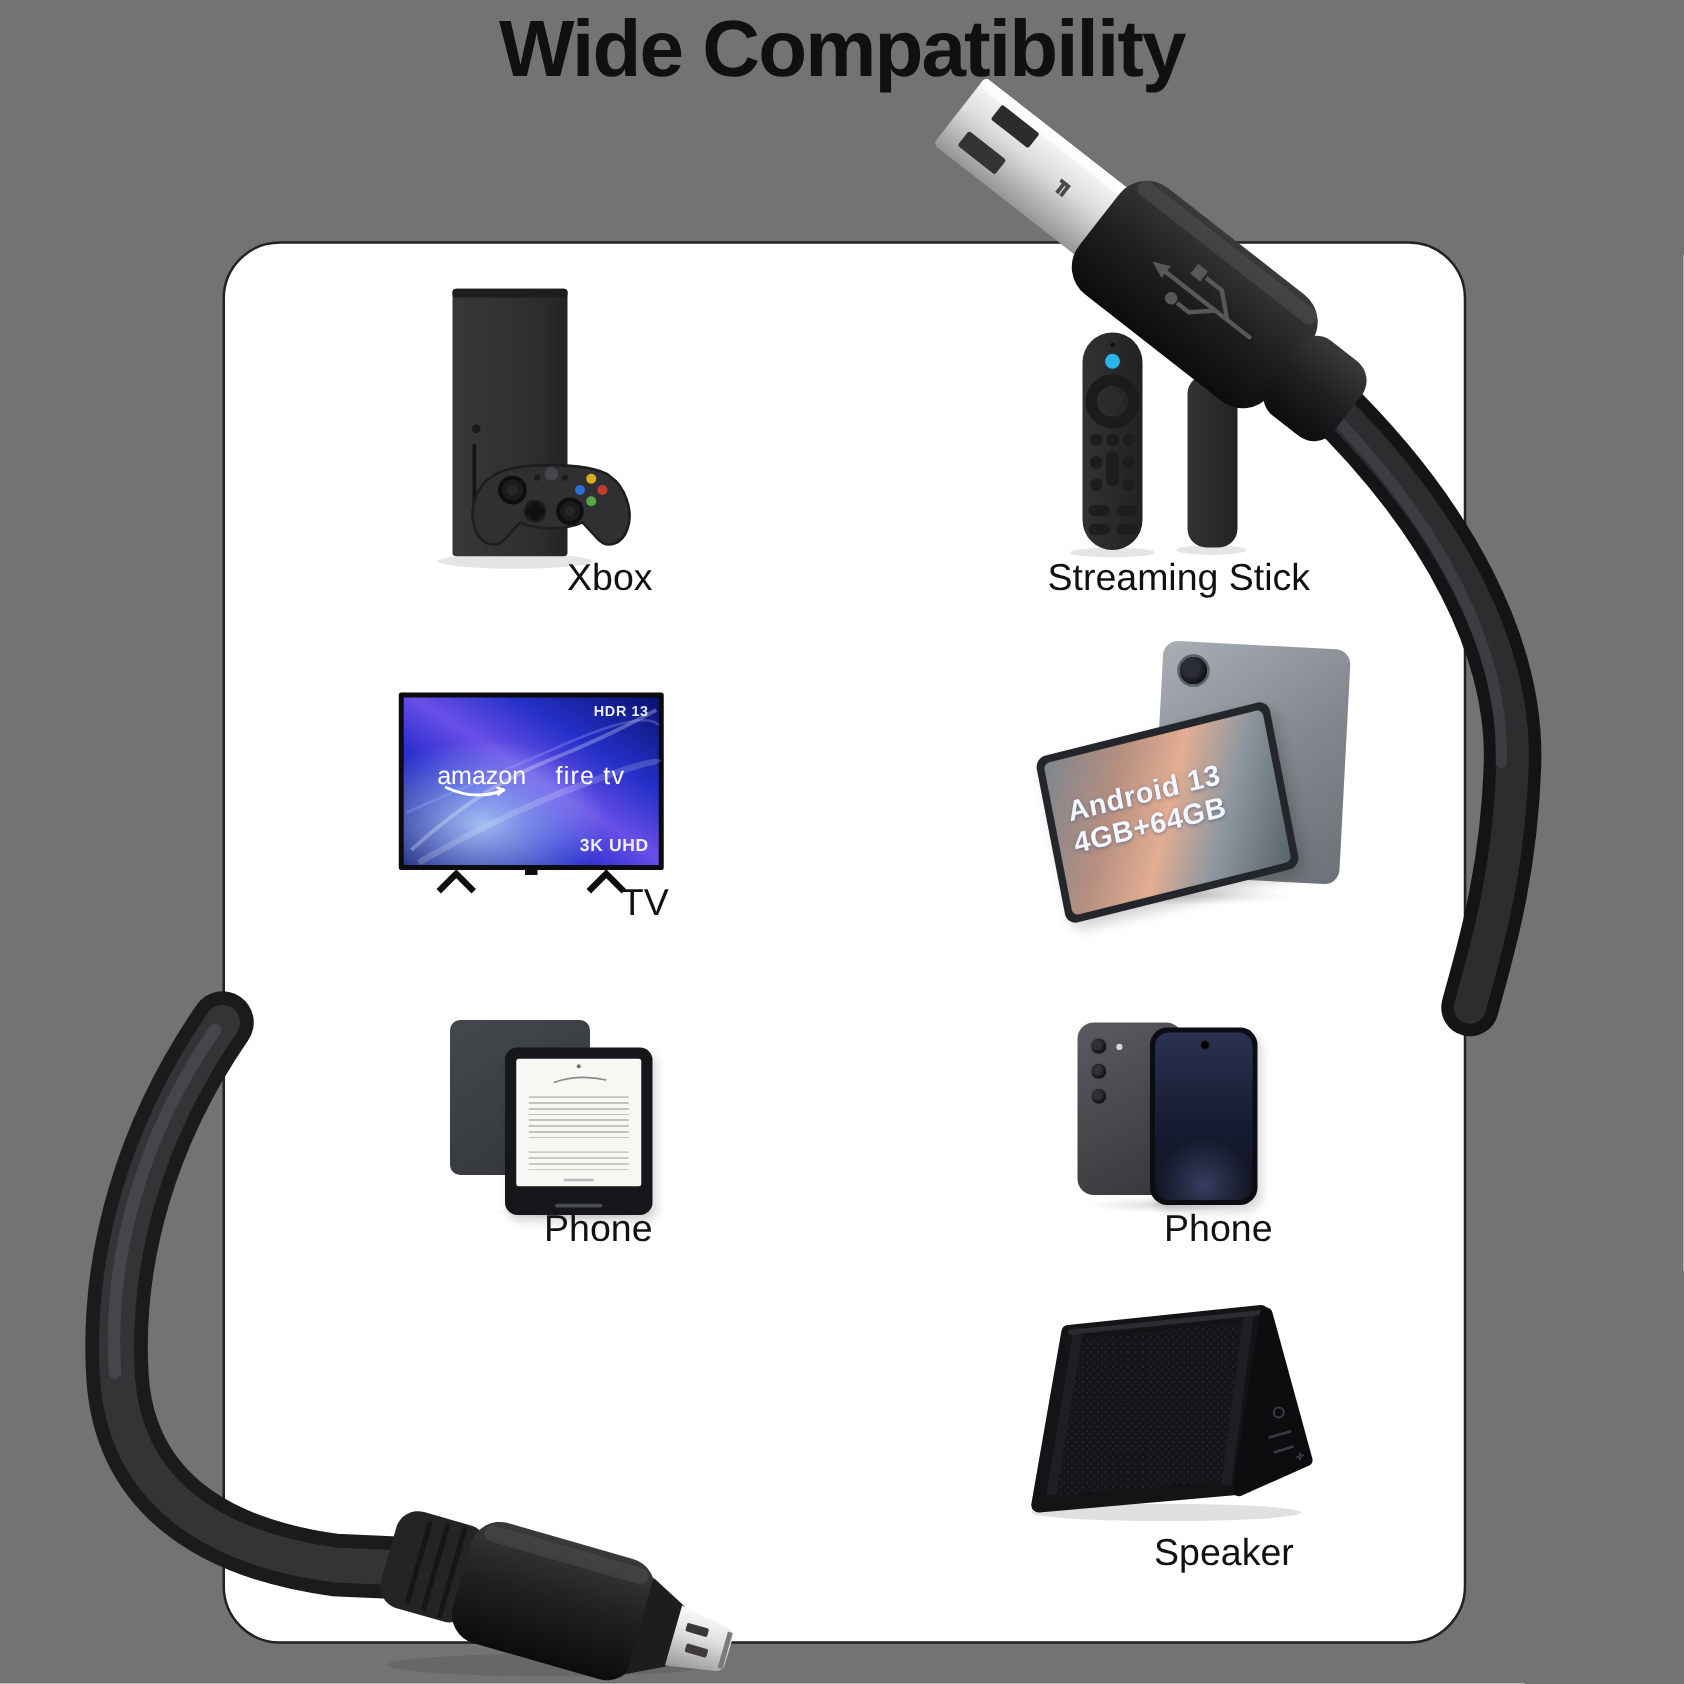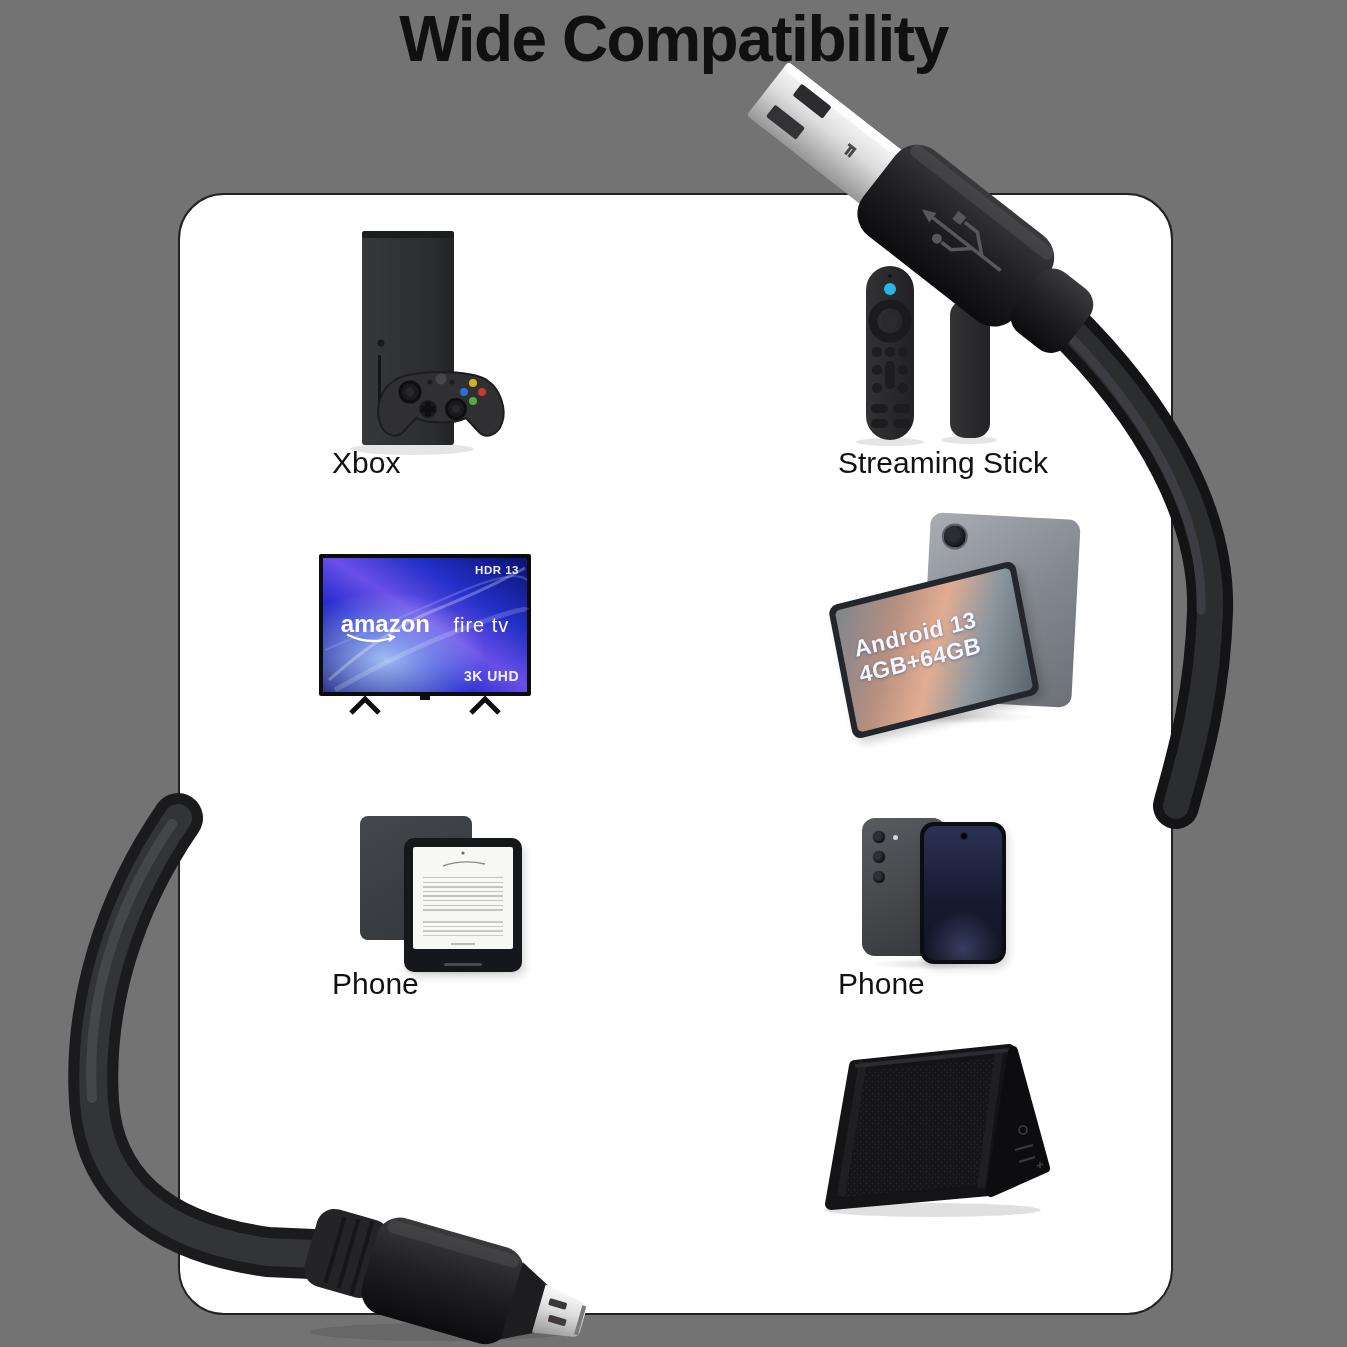--- a/index.html
+++ b/index.html
@@ -3,29 +3,29 @@
 <meta charset="utf-8">
 <style>
   html,body{margin:0;padding:0;background:#fff;}
   .page{position:relative;width:1347px;height:1347px;background:#737373;overflow:hidden;
         font-family:"Liberation Sans",sans-serif;color:#111;}
   .title{position:absolute;left:0;top:2px;width:100%;text-align:center;
          font-size:64px;font-weight:700;letter-spacing:-1.5px;color:#101010;}
   .card{position:absolute;left:178px;top:193px;width:995px;height:1122px;
         border:2px solid #222;border-radius:46px;box-sizing:border-box;background:#fff;}
   .cell{position:absolute;}
-  .device-label{position:absolute;text-align:left;font-size:30px;color:#111;}
+  .device-label{position:absolute;text-align:right;font-size:30px;color:#111;}
   svg{display:block;}
 
   
   .tv{position:absolute;left:315px;top:550px;width:220px;height:190px;}
   .tv-badge-top{position:absolute;top:14px;right:16px;font-size:11.5px;font-weight:700;color:#e9ecfa;letter-spacing:.5px;}
   .tv-badge-bottom{position:absolute;top:118px;right:16px;font-size:14px;font-weight:700;color:#eef1fc;letter-spacing:.5px;}
   .tv-logo{position:absolute;left:0;top:60px;width:100%;text-align:center;color:#fff;white-space:nowrap;}
-  .tv-logo .brand{font-weight:700;font-size:24px;position:relative;display:inline-block;}
+  .tv-logo .brand{font-weight:400;font-size:20px;position:relative;display:inline-block;}
   .tv-logo .brand svg{position:absolute;left:4px;bottom:-7px;}
   .tv-logo .prod{font-weight:400;font-size:20px;letter-spacing:1px;margin-left:19px;}
 
   
   .tablet{position:absolute;left:838px;top:512px;width:250px;height:220px;}
   .tab-back{position:absolute;right:12px;top:4px;width:150px;height:188px;border-radius:12px;
             background:linear-gradient(140deg,#a9aeb4,#82878d 55%,#6c7177);transform:rotate(3deg);}
   .tab-cam{position:absolute;left:12px;top:10px;width:26px;height:26px;border-radius:50%;
            background:radial-gradient(circle at 40% 40%,#2a2d33 35%,#101216 70%);border:2px solid #5c6167;box-sizing:border-box;}
   .tab-front{position:absolute;left:0px;top:70px;width:192px;height:136px;border-radius:9px;
@@ -179,20 +179,21 @@
     <div class="tv-badge-top">HDR 13</div>
     <div class="tv-logo">
       <span class="brand"><span>amazon</span><svg width="58" height="12" viewBox="0 0 58 12">
             <path d="M3,2 Q26,13 49,4" stroke="#fff" stroke-width="2.4" fill="none" stroke-linecap="round"></path>
             <path d="M49,4 L44,2.2 M49,4 L44.5,7.6" stroke="#fff" stroke-width="2" fill="none" stroke-linecap="round"></path>
           </svg></span>
       <span class="prod">fire tv</span>
     </div>
     <div class="tv-badge-bottom">3K UHD</div>
   </div>
+  <div class="device-label" style="left:315px;top:706px;width:220px;">TV</div>
 
   <div class="tablet">
     <div class="tab-back">
       <div class="tab-cam"></div>
     </div>
     <div class="shadow" style="left:10px;top:198px;width:190px;height:14px;"></div>
     <div class="tab-front">
       <div class="tab-screen">
         <div class="tab-text">
           <div>Android 13</div>
@@ -251,20 +252,21 @@
       <path d="M70,24 L48,158" stroke="#1f1f23" stroke-width="8" fill="none"></path>
       <path d="M206,14 L188,150" stroke="#1f1f23" stroke-width="8" fill="none"></path>
       <path d="M62,28 L216,12" stroke="#2c2c30" stroke-width="4" fill="none"></path>
       <polygon points="220,13 252,130 198,154" fill="#0d0d0f" stroke="#0d0d0f" stroke-width="10" stroke-linejoin="round"></polygon>
       <circle cx="230" cy="92" r="4" fill="none" stroke="#3c3c40" stroke-width="1.6"></circle>
       <path d="M222,112 L240,107" stroke="#3c3c40" stroke-width="2"></path>
       <path d="M226,124 L242,119" stroke="#3c3c40" stroke-width="2"></path>
       <path d="M244,128 L250,126 M247,124 L247,130" stroke="#3c3c40" stroke-width="1.6"></path>
     </svg>
   </div>
+  <div class="device-label" style="left:815px;top:1226px;width:220px;">Speaker</div>
 
   <svg width="1347" height="1347" viewBox="0 0 1347 1347" style="position:absolute;left:0;top:0;pointer-events:none;">
     <defs>
       <linearGradient id="metalGrad" x1="0" y1="0" x2="0" y2="1">
         <stop offset="0" stop-color="#fbfbfb"></stop>
           <stop offset=".45" stop-color="#dcdcdc"></stop>
           <stop offset="1" stop-color="#969696"></stop>
       </linearGradient>
       <linearGradient id="moldGrad" x1="0" y1="0" x2="0" y2="1">
         <stop offset="0" stop-color="#3a3a3c"></stop>

